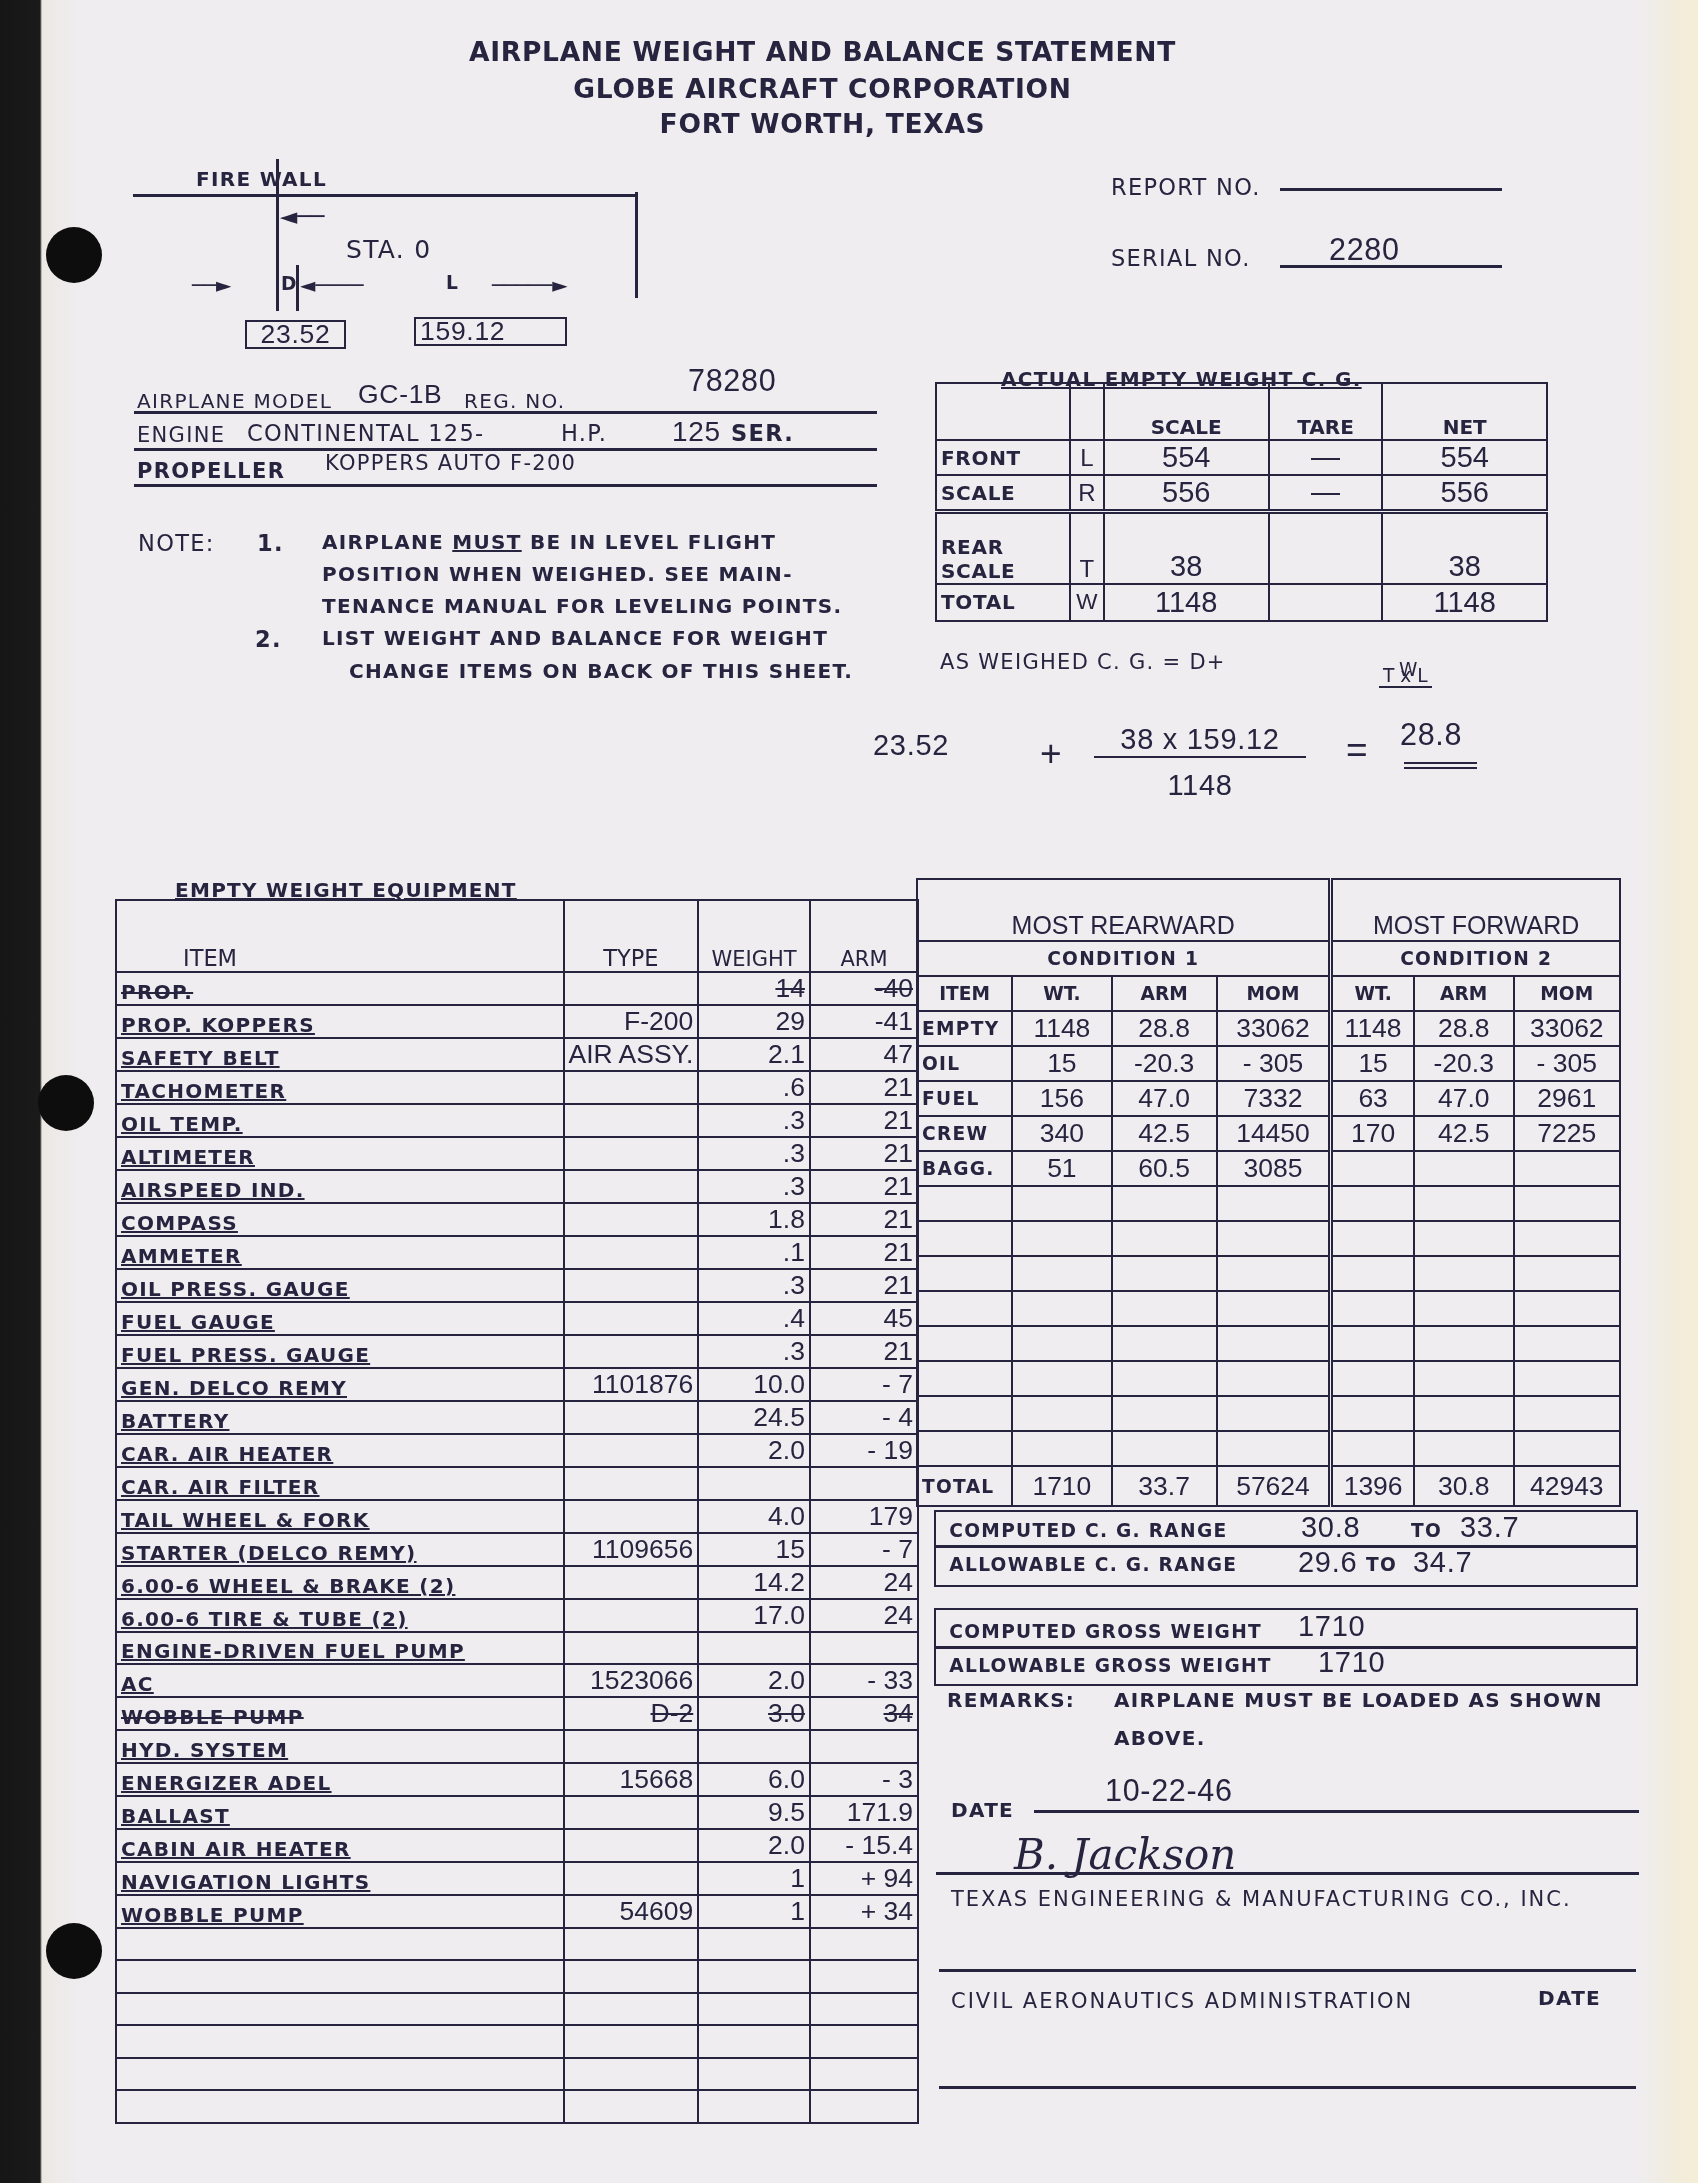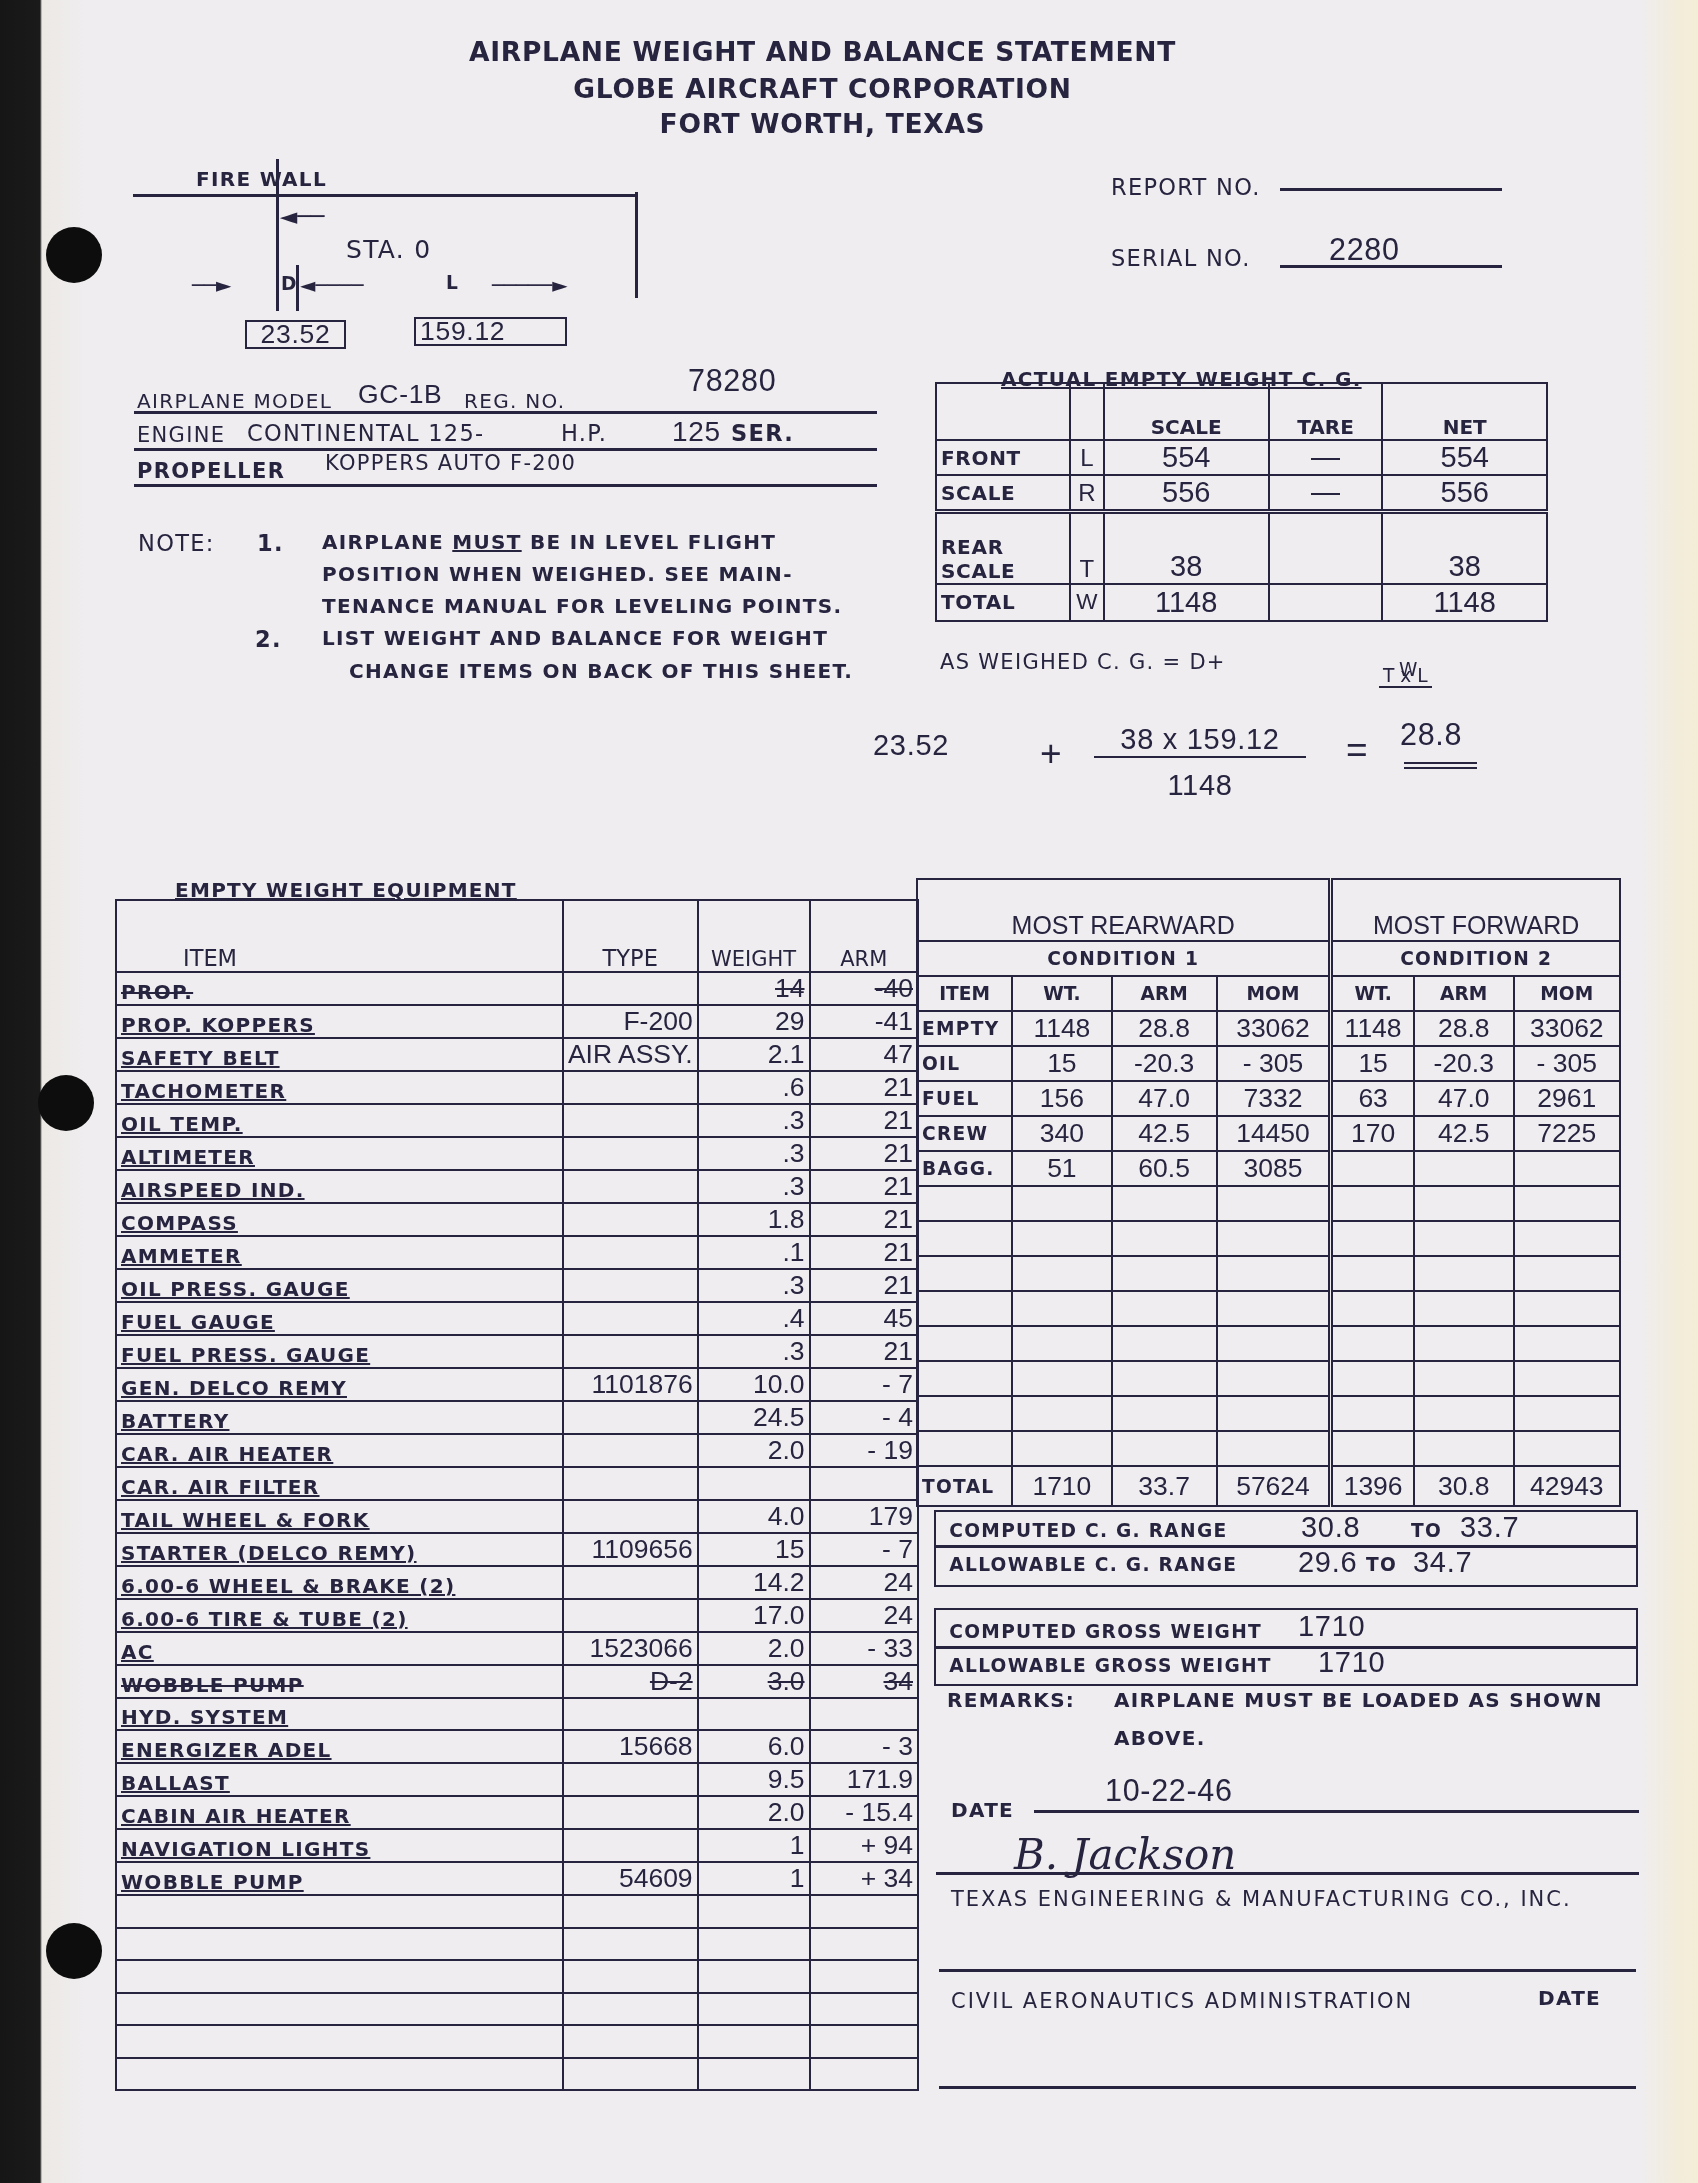--- a/index.html
+++ b/index.html
@@ -286,20 +286,26 @@
         <td class="num">14.2</td>
         <td class="num">24</td>
       </tr>
       <tr>
         <td class="item">6.00-6 TIRE &amp; TUBE (2)</td>
         <td class="typ"></td>
         <td class="num">17.0</td>
         <td class="num">24</td>
       </tr>
       <tr>
+        <td class="item">ENGINE-DRIVEN FUEL PUMP</td>
+        <td class="typ"></td>
+        <td class="num"></td>
+        <td class="num"></td>
+      </tr>
+      <tr>
         <td class="item">AC</td>
         <td class="typ">1523066</td>
         <td class="num">2.0</td>
         <td class="num">- 33</td>
       </tr>
       <tr>
         <td class="item struck">WOBBLE PUMP</td>
         <td class="typ struck">D-2</td>
         <td class="num struck">3.0</td>
         <td class="num struck">34</td>

